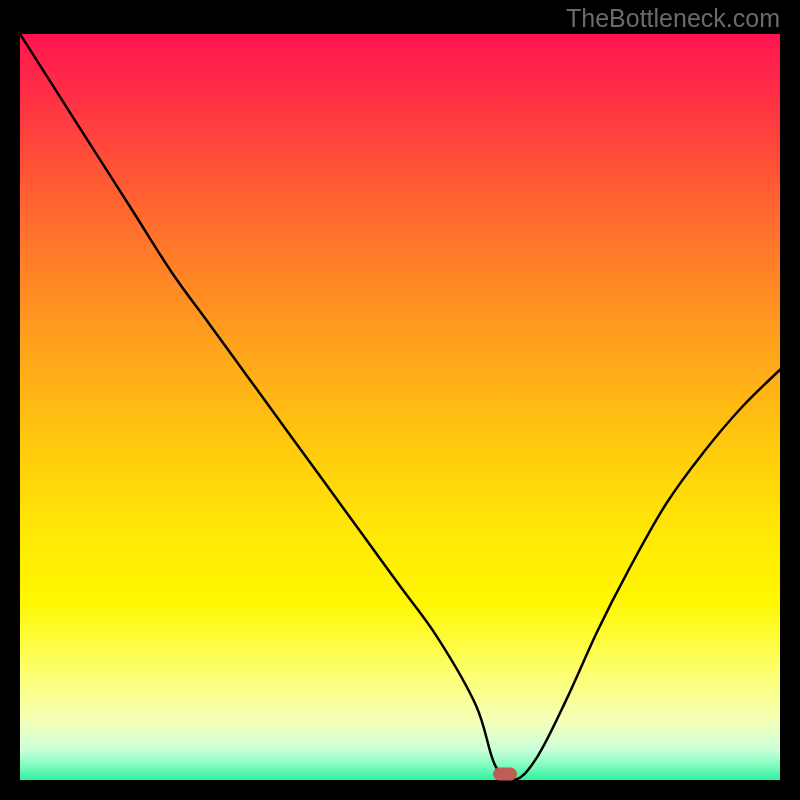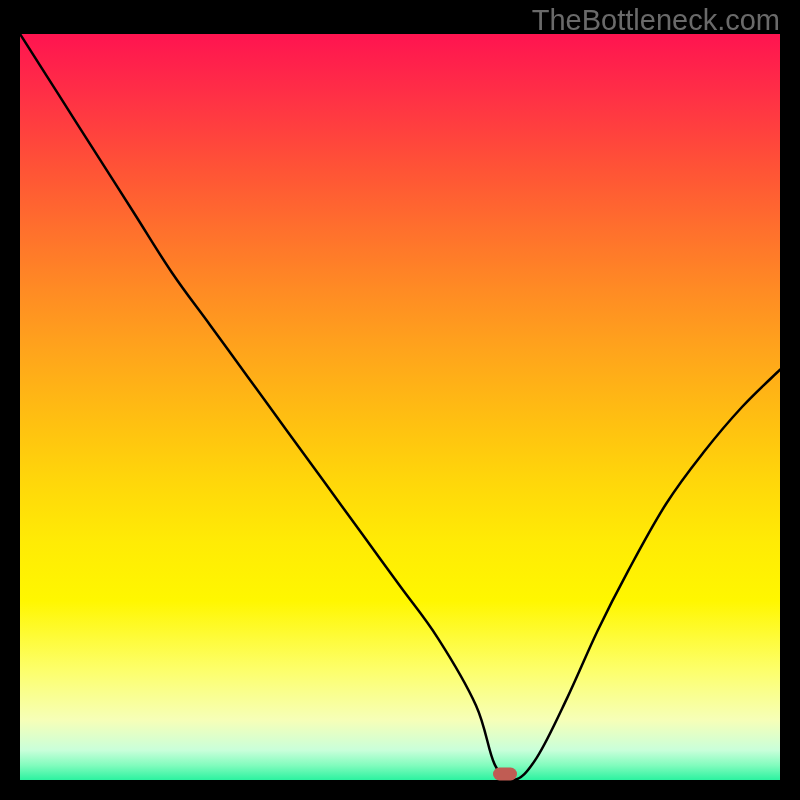--- a/index.html
+++ b/index.html
@@ -38,21 +38,21 @@
       #83fcbe 98%,
       #2cf2a0 100%
     );
   }
   .watermark {
     position: absolute;
     top: 4px;
     right: 20px;
     color: #6a6a6a;
     font-family: Arial, Helvetica, sans-serif;
-    font-size: 29px;
+    font-size: 25px;
     font-weight: 500;
     letter-spacing: 0px;
   }
   svg.curve {
     position: absolute;
     left: 0;
     top: 0;
     width: 760px;
     height: 746px;
   }

